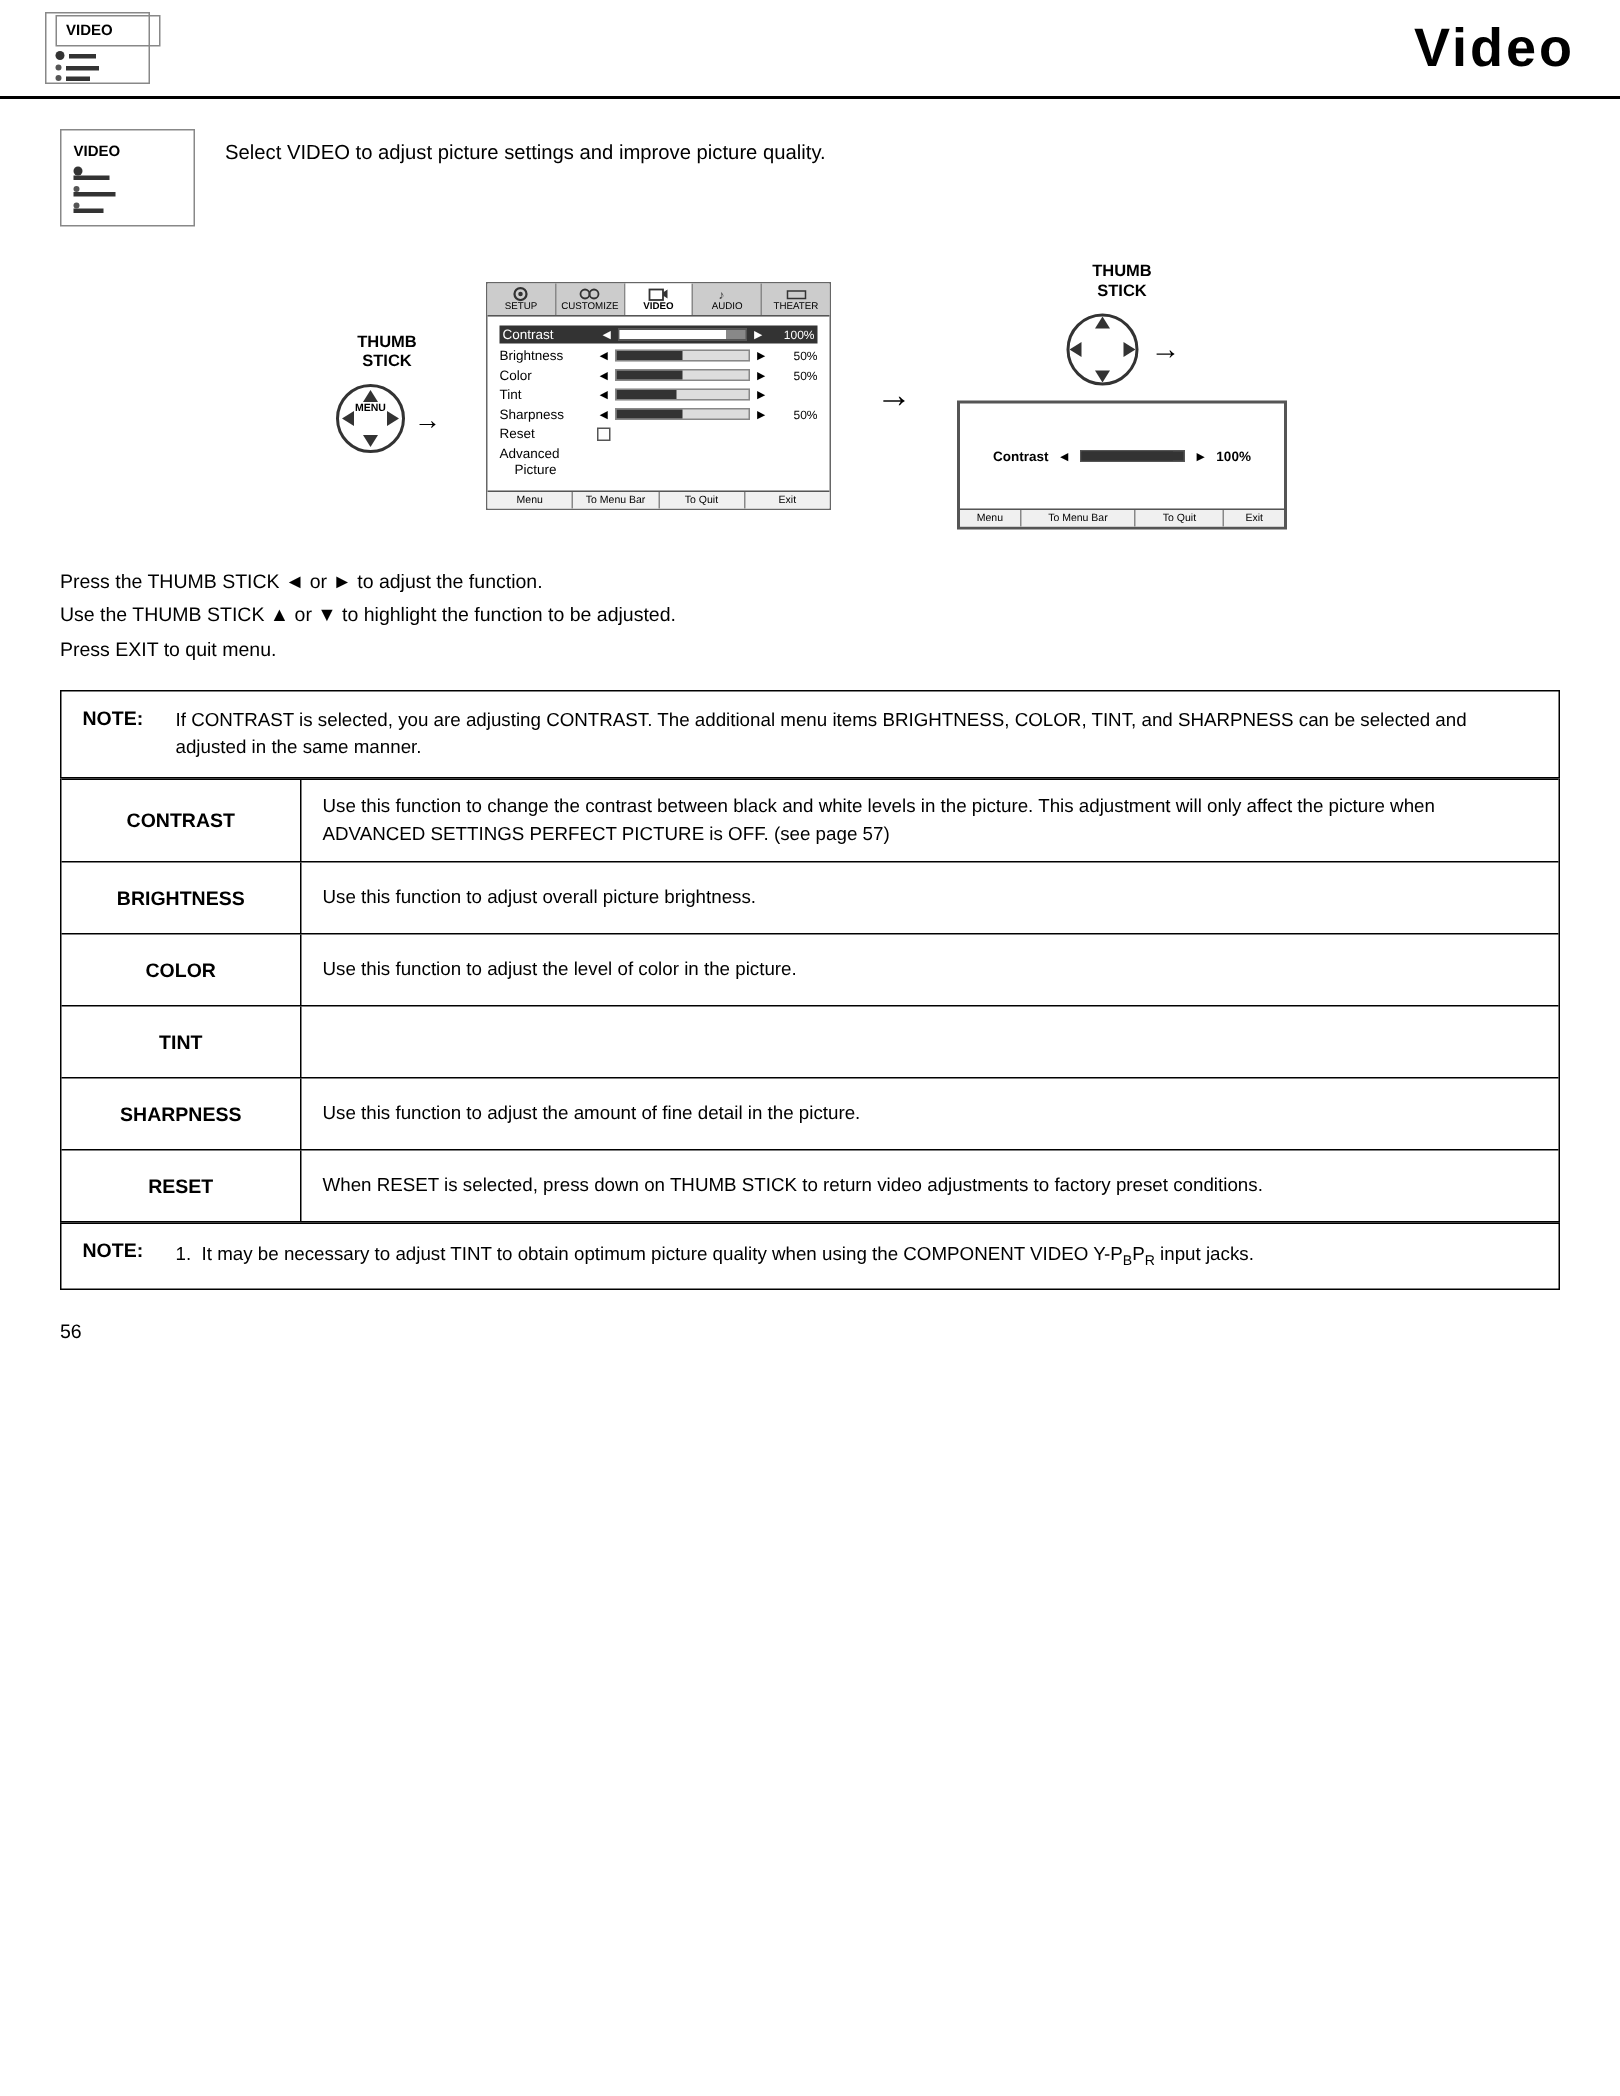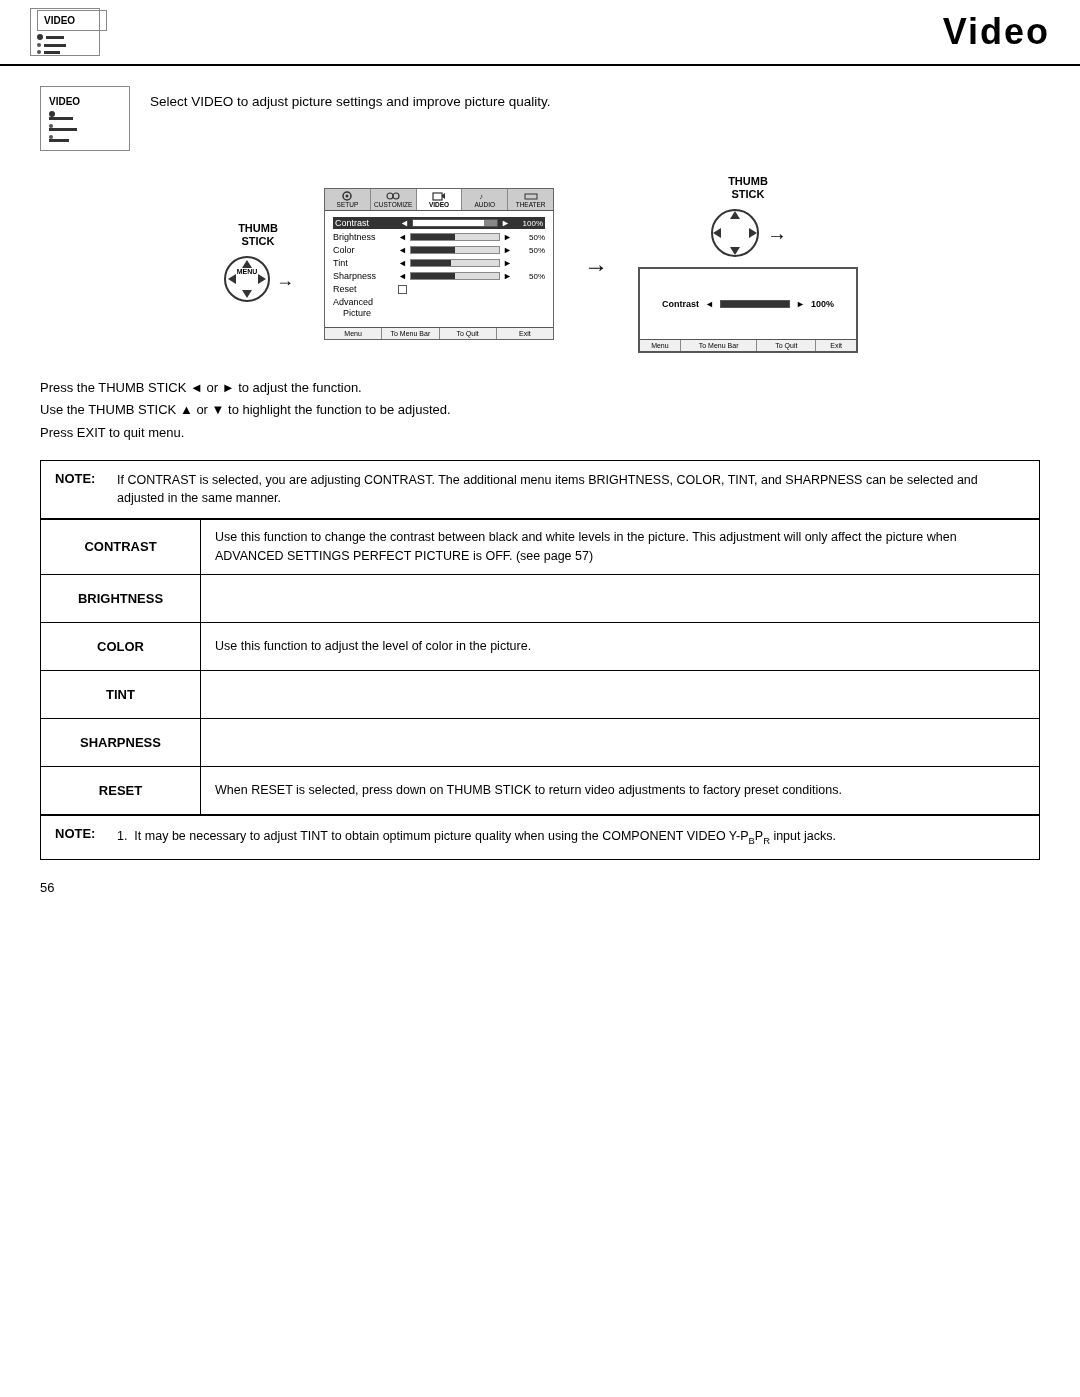--- a/index.html
+++ b/index.html
@@ -486,37 +486,43 @@
         <span>CONTRAST</span>
       </div>
       <div class="function-desc-cell">
         <span>Use this function to change the contrast between black and white levels in the picture.  This adjustment will only affect the picture when ADVANCED SETTINGS PERFECT PICTURE is OFF. (see page 57)</span>
       </div>
     </div>
     <div class="function-row">
       <div class="function-label-cell">
         <span>BRIGHTNESS</span>
       </div>
+      <div class="function-desc-cell">
+        <span>Use this function to adjust overall picture brightness.</span>
+      </div>
     </div>
     <div class="function-row">
       <div class="function-label-cell">
         <span>COLOR</span>
       </div>
       <div class="function-desc-cell">
         <span>Use this function to adjust the level of color in the picture.</span>
       </div>
     </div>
     <div class="function-row">
       <div class="function-label-cell">
         <span>TINT</span>
       </div>
     </div>
     <div class="function-row">
       <div class="function-label-cell">
         <span>SHARPNESS</span>
+      </div>
+      <div class="function-desc-cell">
+        <span>Use this function to adjust the amount of fine detail in the picture.</span>
       </div>
     </div>
     <div class="function-row">
       <div class="function-label-cell">
         <span>RESET</span>
       </div>
       <div class="function-desc-cell">
         <span>When RESET is selected, press down on THUMB STICK to return video adjustments to factory preset conditions.</span>
       </div>
     </div>

